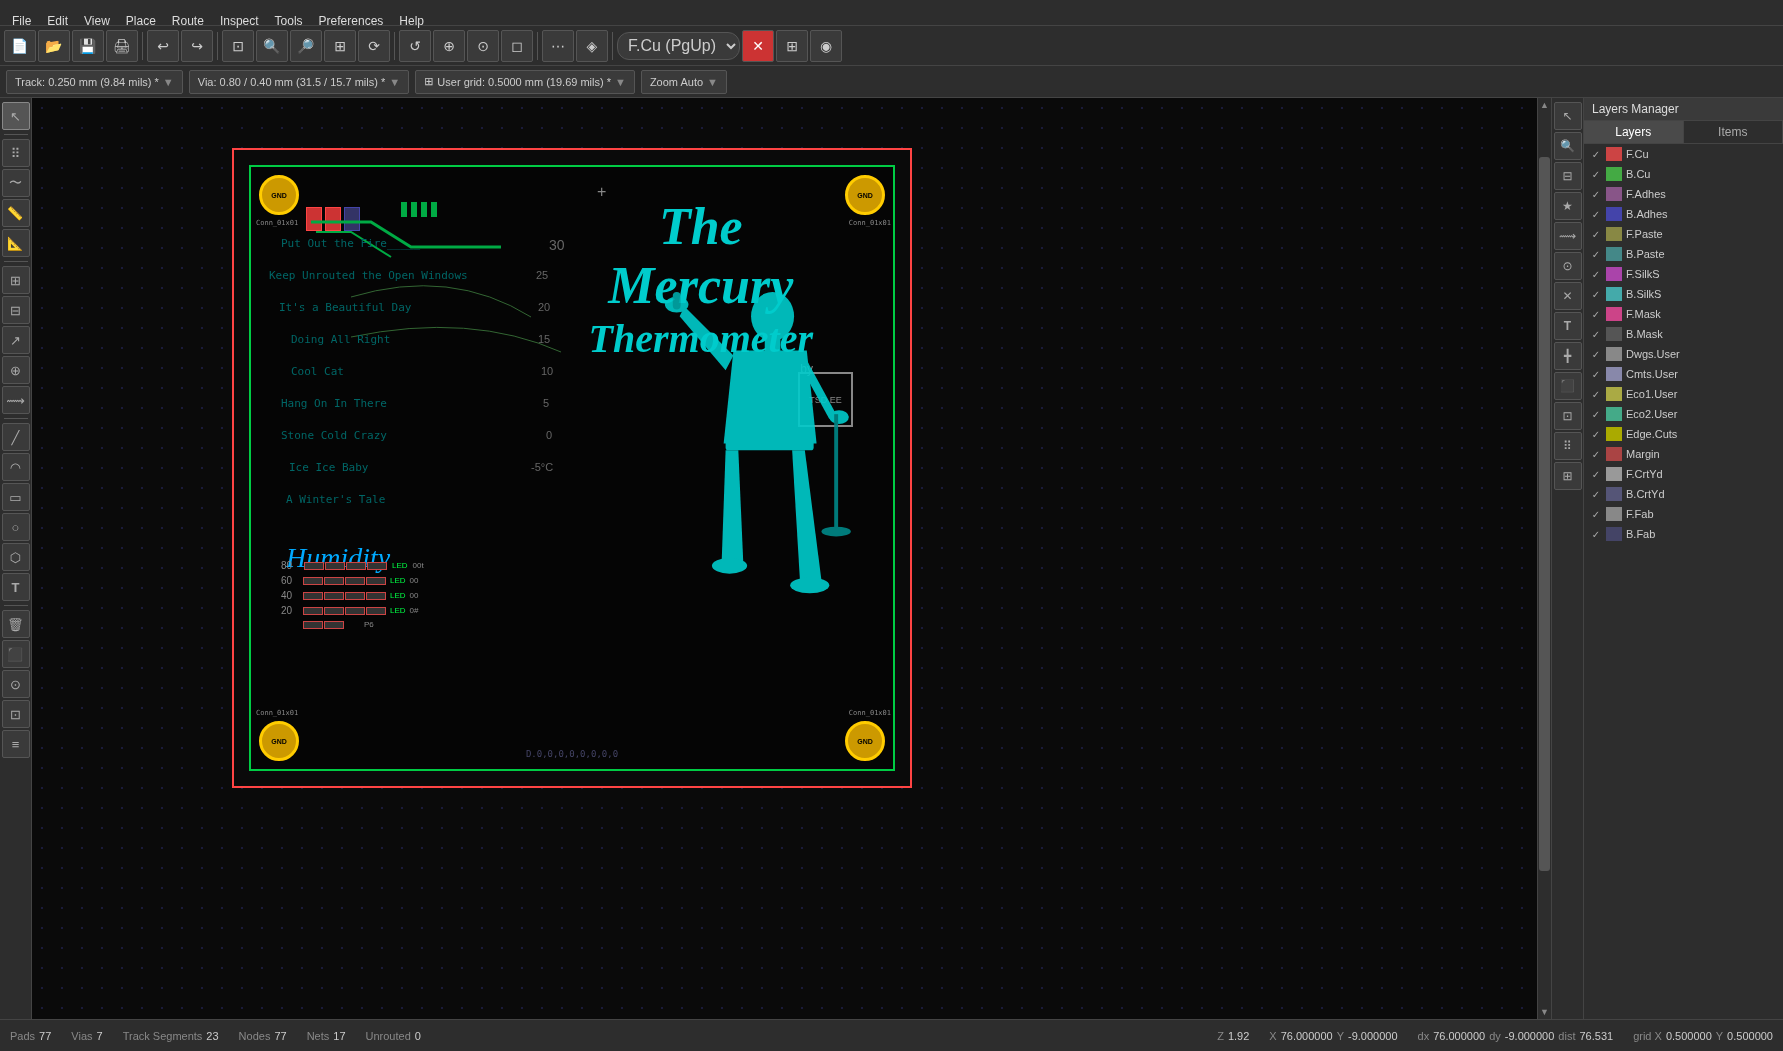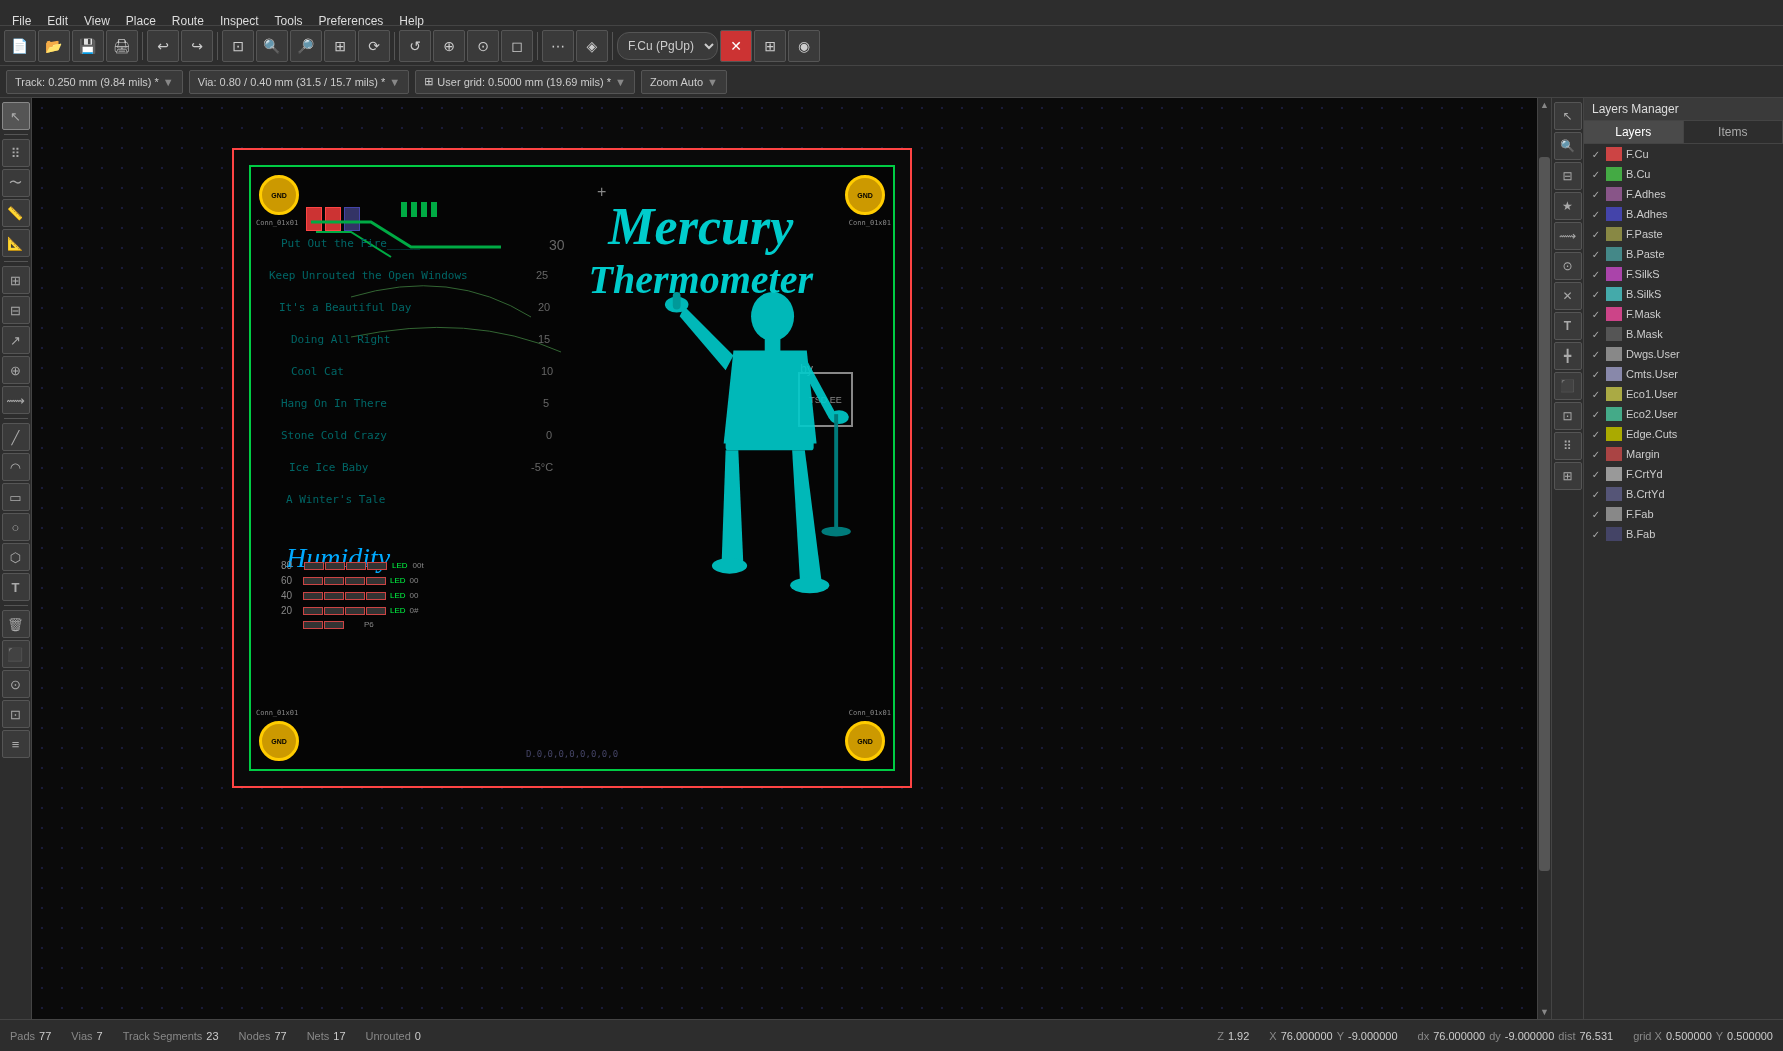--- a/index.html
+++ b/index.html
@@ -6,21 +6,21 @@
     body { width: 1783px; height: 1051px; background: #1a1a1a; font-family: 'Segoe UI', Arial, sans-serif; font-size: 12px; color: #ccc; overflow: hidden; }
 
     
     #menubar { display: flex; background: #2d2d2d; height: 26px; padding: 12px 4px; border-bottom: 1px solid #444; }
     .menu-item { padding: 2px 8px; cursor: pointer; color: #ddd; font-size: 12px; }
 
     
     #toolbar { display: flex; align-items: center; background: #2d2d2d; height: 40px; padding: 2px 4px; border-bottom: 1px solid #444; gap: 2px; }
     .tb-btn { width: 32px; height: 32px; background: #3a3a3a; border: 1px solid #555; cursor: pointer; display: flex; align-items: center; justify-content: center; color: #ccc; font-size: 14px; border-radius: 2px; }
     .tb-sep { width: 1px; height: 28px; background: #555; margin: 0 2px; }
-    .tb-dropdown { height: 28px; background: #3a3a3a; border: 1px solid #555; color: #ccc; padding: 0 6px; font-size: 12px; cursor: pointer; border-radius: 12px; }
+    .tb-dropdown { height: 28px; background: #3a3a3a; border: 1px solid #555; color: #ccc; padding: 0 6px; font-size: 16px; cursor: pointer; border-radius: 12px; }
 
     
     #toolbar2 { display: flex; align-items: center; background: #2d2d2d; height: 32px; padding: 2px 6px; border-bottom: 1px solid #444; gap: 6px; }
     .tb2-item { height: 24px; background: #3a3a3a; border: 1px solid #555; color: #ccc; padding: 0 8px; font-size: 11px; cursor: pointer; border-radius: 2px; display: flex; align-items: center; white-space: nowrap; }
 
     
     #main { display: flex; height: calc(1051px - 26px - 40px - 32px - 32px); }
 
     
     #left-toolbar { width: 32px; background: #2d2d2d; border-right: 1px solid #444; display: flex; flex-direction: column; align-items: center; padding: 4px 0; gap: 2px; overflow: hidden; }
@@ -190,20 +190,21 @@
           <div class="corner-connector" style="bottom:8px; right:8px;">
             <span style="font-size:7px;">GND</span>
           </div>
 
           <div style="position:absolute; top:52px; left:5px; color:#888; font-size:7px; font-family:monospace;">Conn_01x01</div>
           <div style="position:absolute; top:52px; right:2px; color:#888; font-size:7px; font-family:monospace;">Conn_01x01</div>
           <div style="position:absolute; bottom:52px; left:5px; color:#888; font-size:7px; font-family:monospace;">Conn_01x01</div>
           <div style="position:absolute; bottom:52px; right:2px; color:#888; font-size:7px; font-family:monospace;">Conn_01x01</div>
 
           <div class="pcb-title">
+            <div class="the">The</div>
             <div class="mercury">Mercury</div>
             <div class="thermometer">Thermometer</div>
           </div>
 
           <div style="position:absolute; top:195px; right:80px; color:#888; font-size:12px;">
             <span>by</span>
           </div>
           <div style="position:absolute; top:205px; right:40px; width:55px; height:55px; border: 2px solid #888; display:flex; align-items:center; justify-content:center; color:#888; font-size:9px; text-align:center;">
             <span>TSD EE</span>
           </div>

